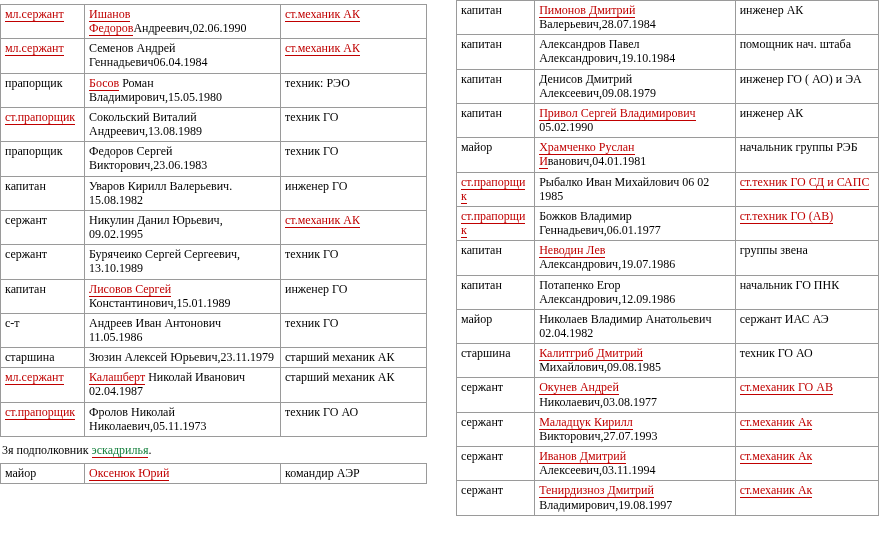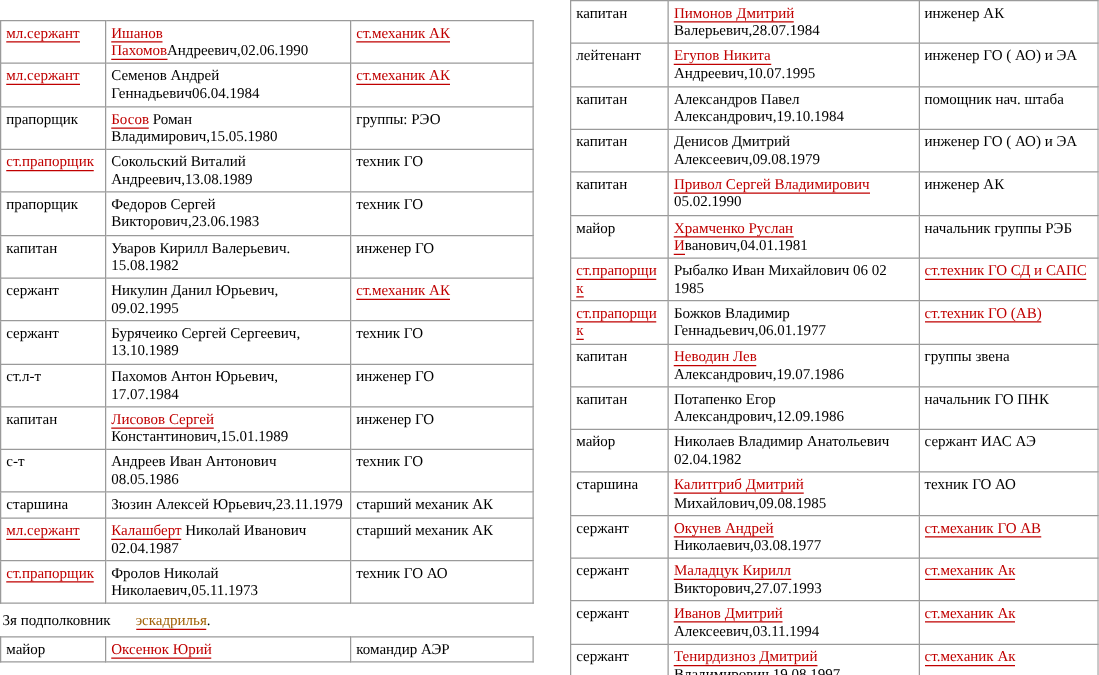--- a/index.html
+++ b/index.html
@@ -23,21 +23,21 @@
     height: 540px;
     box-sizing: border-box;
   }
   .col {
     box-sizing: border-box;
     overflow: hidden;
     position: relative;
   }
   .col-left {
     width: 430px;
-    padding: 16px 4px 0 0;
+    padding: 4px 4px 0 0;
   }
   .col-gap {
     width: 26px;
   }
   .col-right {
     width: 423px;
   }
   table.grid {
     border-collapse: collapse;
     width: 100%;
@@ -64,53 +64,52 @@
     color: #c00000;
     border-bottom: 1px solid #c00000;
     display: inline;
   }
   .heading {
     margin: 6px 0 5px 2px;
     font-size: 12px;
     color: #000000;
   }
   .heading .red {
-    color: #a16207;
+    color: #15803d;
     border-bottom: 1px solid #c00000;
-    margin-left: 17px;
   }
 </style>
 </head>
 <body>
 
 <div class="page">
 
   <div class="col col-left">
 
     <table class="grid">
       <colgroup>
         <col class="c-rank">
           <col class="c-name">
           <col class="c-post">
       </colgroup>
       <tbody id="lt-body">
           <tr>
             <td><span class="red">мл.сержант</span></td>
-            <td><span class="red">Ишанов Пахомов</span><span>Андреевич,02.06.1990</span></td>
+            <td><span class="red">Ишанов Федоров</span><span>Андреевич,02.06.1990</span></td>
             <td><span class="red">ст.механик АК</span></td>
           </tr>
           <tr>
             <td><span class="red">мл.сержант</span></td>
             <td><span>Семенов Андрей Геннадьевич06.04.1984</span></td>
             <td><span class="red">ст.механик АК</span></td>
           </tr>
           <tr>
             <td><span>прапорщик</span></td>
             <td><span class="red">Босов</span><span> Роман Владимирович,15.05.1980</span></td>
-            <td><span>группы: РЭО</span></td>
+            <td><span>техник: РЭО</span></td>
           </tr>
           <tr>
             <td><span class="red">ст.прапорщик</span></td>
             <td><span>Сокольский Виталий Андреевич,13.08.1989</span></td>
             <td><span>техник ГО</span></td>
           </tr>
           <tr>
             <td><span>прапорщик</span></td>
             <td><span>Федоров Сергей Викторович,23.06.1983</span></td>
             <td><span>техник ГО</span></td>
@@ -124,32 +123,27 @@
             <td><span>сержант</span></td>
             <td><span>Никулин Данил Юрьевич, 09.02.1995</span></td>
             <td><span class="red">ст.механик АК</span></td>
           </tr>
           <tr>
             <td><span>сержант</span></td>
             <td><span>Бурячеико Сергей Сергеевич, 13.10.1989</span></td>
             <td><span>техник ГО</span></td>
           </tr>
           <tr>
-            <td><span>ст.л-т</span></td>
-            <td><span>Пахомов Антон Юрьевич, 17.07.1984</span></td>
-            <td><span>инженер ГО</span></td>
-          </tr>
-          <tr>
             <td><span>капитан</span></td>
             <td><span class="red">Лисовов Сергей</span><span> Константинович,15.01.1989</span></td>
             <td><span>инженер ГО</span></td>
           </tr>
           <tr>
             <td><span>с-т</span></td>
-            <td><span>Андреев Иван Антонович 08.05.1986</span></td>
+            <td><span>Андреев Иван Антонович 11.05.1986</span></td>
             <td><span>техник ГО</span></td>
           </tr>
           <tr>
             <td><span>старшина</span></td>
             <td><span>Зюзин Алексей Юрьевич,23.11.1979</span></td>
             <td><span>старший механик АК</span></td>
           </tr>
           <tr>
             <td><span class="red">мл.сержант</span></td>
             <td><span class="red">Калашберт</span><span> Николай Иванович 02.04.1987</span></td>
@@ -196,25 +190,20 @@
           <col class="c-name-r">
           <col class="c-post-r">
       </colgroup>
       <tbody id="rt-body">
           <tr>
             <td><span>капитан</span></td>
             <td><span class="red">Пимонов Дмитрий</span><span> Валерьевич,28.07.1984</span></td>
             <td><span>инженер АК</span></td>
           </tr>
           <tr>
-            <td><span>лейтенант</span></td>
-            <td><span class="red">Егупов Никита</span><span> Андреевич,10.07.1995</span></td>
-            <td><span>инженер ГО ( АО) и ЭА</span></td>
-          </tr>
-          <tr>
             <td><span>капитан</span></td>
             <td><span>Александров Павел Александрович,19.10.1984</span></td>
             <td><span>помощник нач. штаба</span></td>
           </tr>
           <tr>
             <td><span>капитан</span></td>
             <td><span>Денисов Дмитрий Алексеевич,09.08.1979</span></td>
             <td><span>инженер ГО ( АО) и ЭА</span></td>
           </tr>
           <tr>

